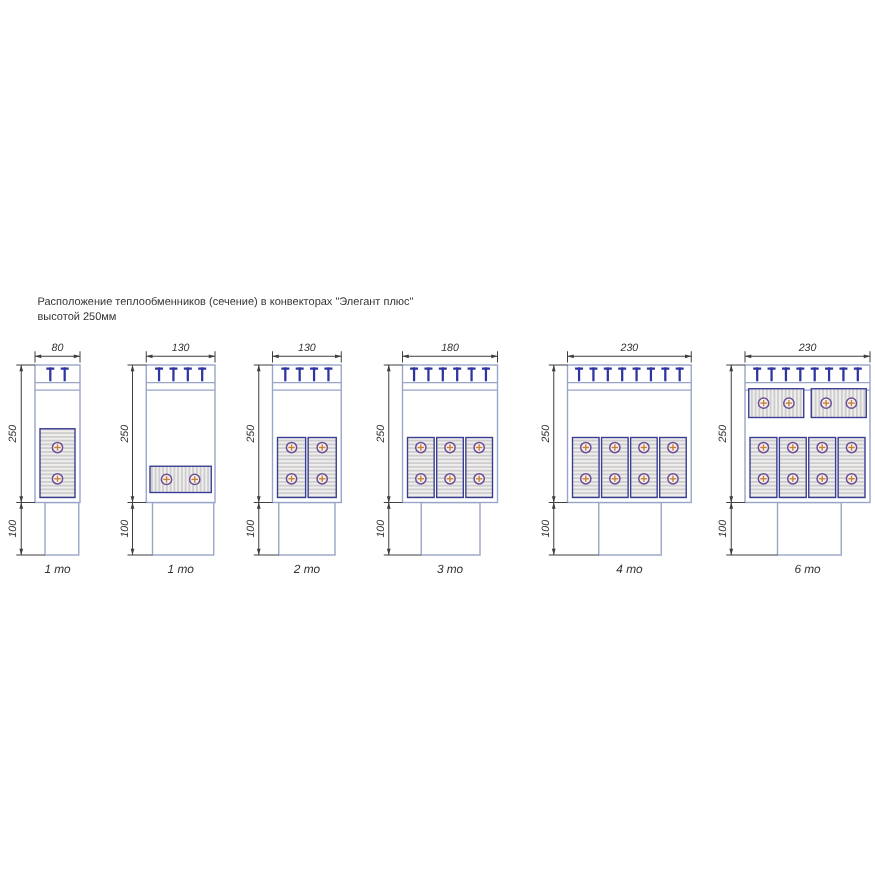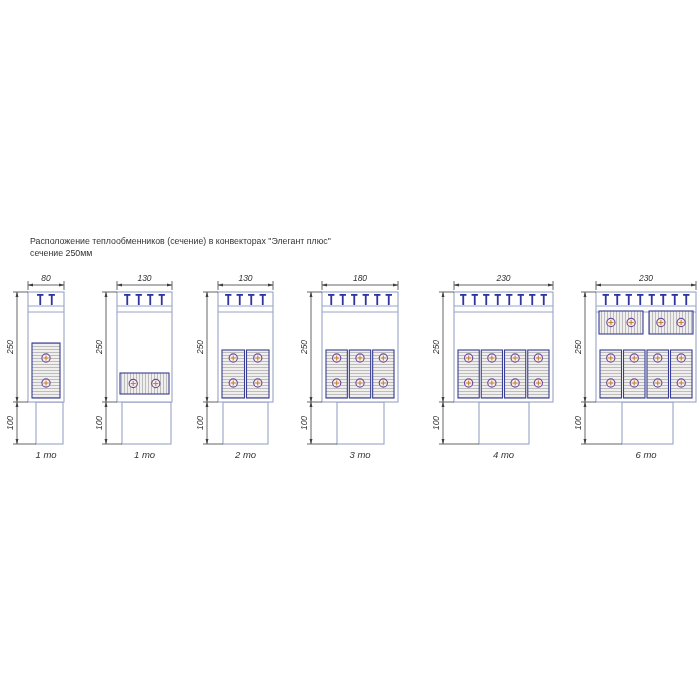--- a/index.html
+++ b/index.html
@@ -9,21 +9,21 @@
          font-size:8.8px;line-height:12px;color:#333;}
   svg{position:absolute;left:0;top:0;font-family:"Liberation Sans",sans-serif;}
   svg text{font-style:italic;}
 </style>
 </head>
 <body>
 
 <div class="stage">
   <div class="title">
     <div>Расположение теплообменников (сечение) в конвекторах "Элегант плюс"</div>
-    <div>сечение 250мм</div>
+    <div>высотой 250мм</div>
   </div>
   <svg id="diagram-svg" width="700" height="700" viewBox="0 0 700 700">
       <defs>
         <pattern id="hatchH" width="4" height="3" patternUnits="userSpaceOnUse">
           <rect width="4" height="3" fill="#f0efee"></rect>
           <line x1="0" y1="1.5" x2="4" y2="1.5" stroke="#a6a6a6" stroke-width="0.7"></line>
         </pattern>
         <pattern id="hatchV" width="3" height="4" patternUnits="userSpaceOnUse">
           <rect width="3" height="4" fill="#f0efee"></rect>
           <line x1="1.5" y1="0" x2="1.5" y2="4" stroke="#a6a6a6" stroke-width="0.7"></line>

